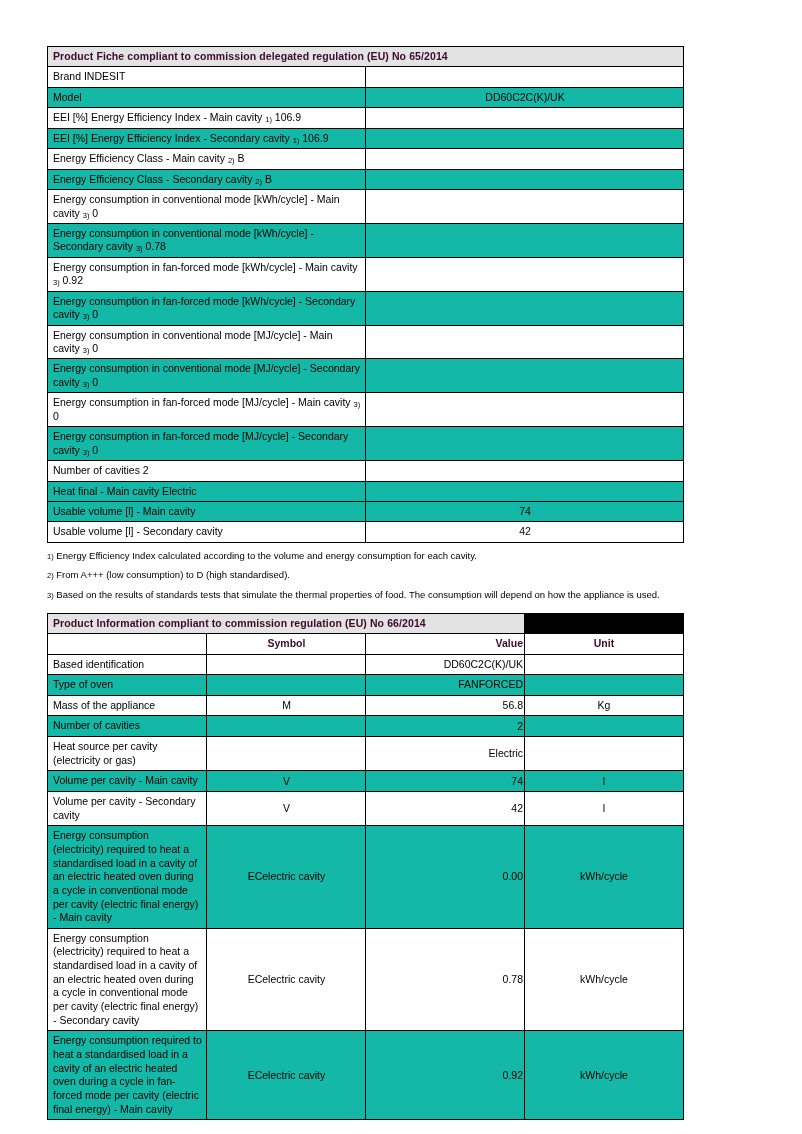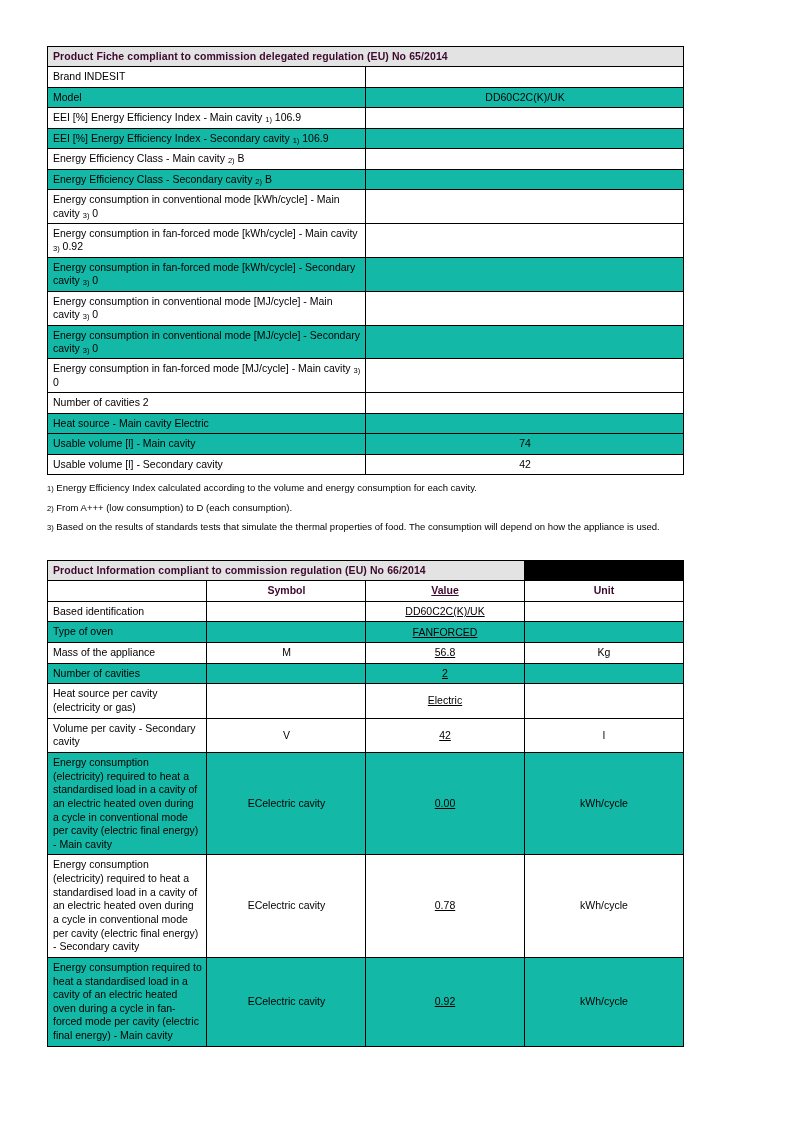--- a/index.html
+++ b/index.html
@@ -78,37 +78,37 @@
 
   
   #table1 { width: 637px; }
   #table1 td.lbl { width: 549px; }
   #table1 td.val { width: 86px; }
 
   
   .footnotes {
     width: 637px;
     margin-top: 7px;
-    margin-bottom: 26px;
+    margin-bottom: 11px;
   }
   .footnote {
     font-size: 9.5px;
     line-height: 1.33;
     margin-bottom: 7px;
     color: #000;
   }
   .footnote .fnum {
     font-size: 7.5px;
   }
 
   
   #table2 { width: 637px; }
   #table2 td.lbl  { width: 433px; }
   #table2 td.sym  { width: 92px; text-align: center; }
-  #table2 td.val2 { width: 66px; text-align: center; word-wrap: break-word; overflow-wrap: break-word; padding-left:1px; padding-right:1px;text-decoration:underline;}
+  #table2 td.val2 { width: 66px; text-align: right; word-wrap: break-word; overflow-wrap: break-word; padding-left:1px; padding-right:1px;}
   #table2 td.unit { width: 44px; text-align: center; word-wrap: break-word; overflow-wrap: break-word; padding-left:1px; padding-right:1px;margin-top:36px;}
   #table2 td.lbl.tall { line-height: 1.3; }
 </style>
 </head>
 <body>
 
 <div class="page">
 
   <table class="fiche" id="table1">
     <tbody>
@@ -138,62 +138,70 @@
           <td class="val"></td>
         </tr>
         <tr class="alt">
           <td class="lbl"><span>Energy Efficiency Class - Secondary cavity </span><span class="sup">2)</span><span> B</span></td>
           <td class="val"></td>
         </tr>
         <tr>
           <td class="lbl"><span>Energy consumption in conventional mode [kWh/cycle] - Main cavity </span><span class="sup">3)</span><span> 0</span></td>
           <td class="val"></td>
         </tr>
+        <tr class="alt">
+          <td class="lbl"><span>Energy consumption in conventional mode [kWh/cycle] - Secondary cavity </span><span class="sup">3)</span><span> 0.78</span></td>
+          <td class="val"></td>
+        </tr>
         <tr>
           <td class="lbl"><span>Energy consumption in fan-forced mode [kWh/cycle] - Main cavity </span><span class="sup">3)</span><span> 0.92</span></td>
           <td class="val"></td>
         </tr>
         <tr class="alt">
           <td class="lbl"><span>Energy consumption in fan-forced mode [kWh/cycle] - Secondary cavity </span><span class="sup">3)</span><span> 0</span></td>
           <td class="val"></td>
         </tr>
         <tr>
           <td class="lbl"><span>Energy consumption in conventional mode [MJ/cycle] - Main cavity </span><span class="sup">3)</span><span> 0</span></td>
           <td class="val"></td>
         </tr>
         <tr class="alt">
           <td class="lbl"><span>Energy consumption in conventional mode [MJ/cycle] - Secondary cavity </span><span class="sup">3)</span><span> 0</span></td>
           <td class="val"></td>
         </tr>
         <tr>
           <td class="lbl"><span>Energy consumption in fan-forced mode [MJ/cycle] - Main cavity </span><span class="sup">3)</span><span> 0</span></td>
           <td class="val"></td>
         </tr>
+        <tr class="alt">
+          <td class="lbl"><span>Energy consumption in fan-forced mode [MJ/cycle] - Secondary cavity </span><span class="sup">3)</span><span> 0</span></td>
+          <td class="val"></td>
+        </tr>
         <tr>
           <td class="lbl"><span>Number of cavities 2</span></td>
           <td class="val"></td>
         </tr>
         <tr class="alt">
-          <td class="lbl"><span>Heat source - Main cavity Electric</span></td>
+          <td class="lbl"><span>Heat final - Main cavity Electric</span></td>
           <td class="val"></td>
         </tr>
         <tr class="alt">
           <td class="lbl"><span>Usable volume [l] - Main cavity</span></td>
           <td class="val">74</td>
         </tr>
         <tr>
           <td class="lbl"><span>Usable volume [l] - Secondary cavity</span></td>
           <td class="val">42</td>
         </tr>
       </tbody>
   </table>
 
   <div class="footnotes" id="footnotes">
       <div class="footnote"><span class="fnum">1)</span><span> Energy Efficiency Index calculated according to the volume and energy consumption for each cavity.</span></div>
-      <div class="footnote"><span class="fnum">2)</span><span> From A+++ (low consumption) to D (each consumption).</span></div>
+      <div class="footnote"><span class="fnum">2)</span><span> From A+++ (low consumption) to D (high standardised).</span></div>
       <div class="footnote"><span class="fnum">3)</span><span> Based on the results of standards tests that simulate the thermal properties of food. The consumption will depend on how the appliance is used.</span></div>
     </div>
 
   <table class="fiche" id="table2">
     <tbody>
       <tr>
         <td class="title-cell" colspan="3">Product Information compliant to commission regulation (EU) No 66/2014</td>
         <td class="title-black"></td>
       </tr>
       <tr>
@@ -227,20 +235,26 @@
           <td class="sym"></td>
           <td class="val2">2</td>
           <td class="unit"></td>
         </tr>
         <tr>
           <td class="lbl tall"><span>Heat source per cavity (electricity or gas)</span></td>
           <td class="sym"></td>
           <td class="val2">Electric</td>
           <td class="unit"></td>
         </tr>
+        <tr class="alt">
+          <td class="lbl tall"><span>Volume per cavity - Main cavity</span></td>
+          <td class="sym">V</td>
+          <td class="val2">74</td>
+          <td class="unit">l</td>
+        </tr>
         <tr>
           <td class="lbl tall"><span>Volume per cavity - Secondary cavity</span></td>
           <td class="sym">V</td>
           <td class="val2">42</td>
           <td class="unit">l</td>
         </tr>
         <tr class="alt">
           <td class="lbl tall"><span>Energy consumption (electricity) required to heat a standardised load in a cavity of an electric heated oven during a cycle in conventional mode per cavity (electric final energy) - Main cavity</span></td>
           <td class="sym">ECelectric cavity</td>
           <td class="val2">0.00</td>

